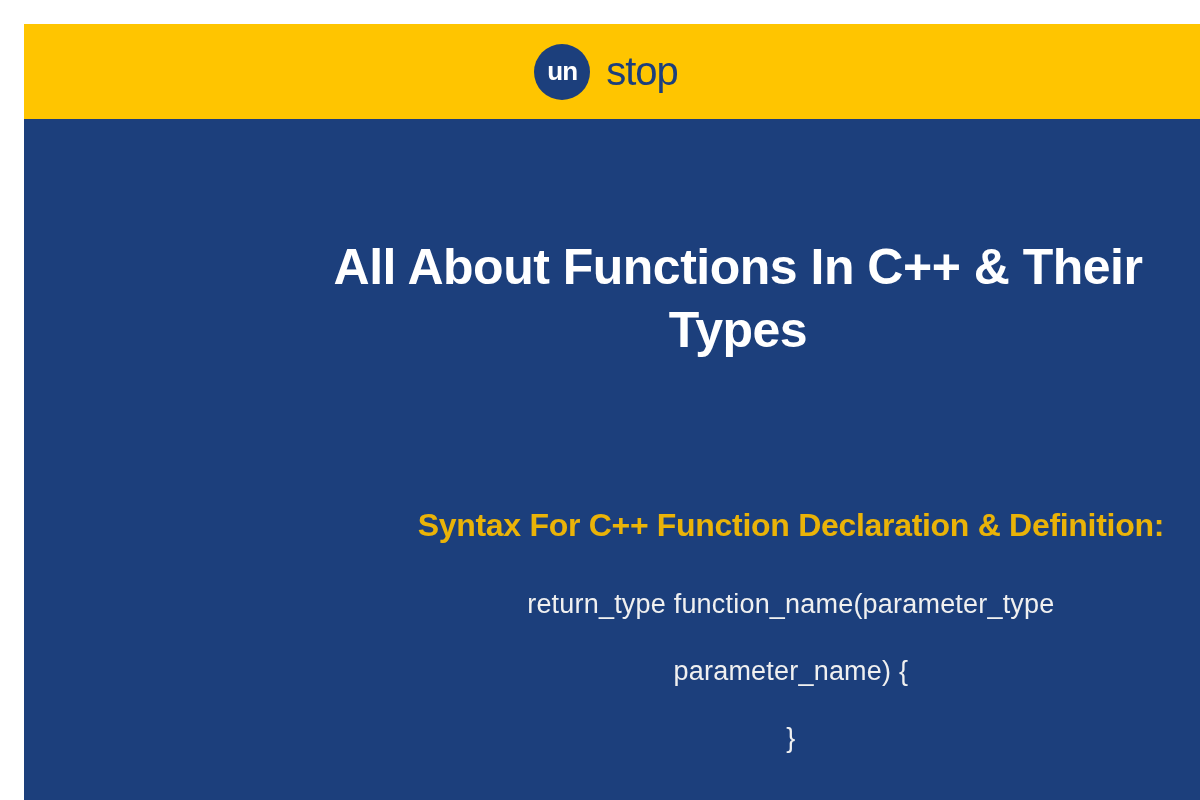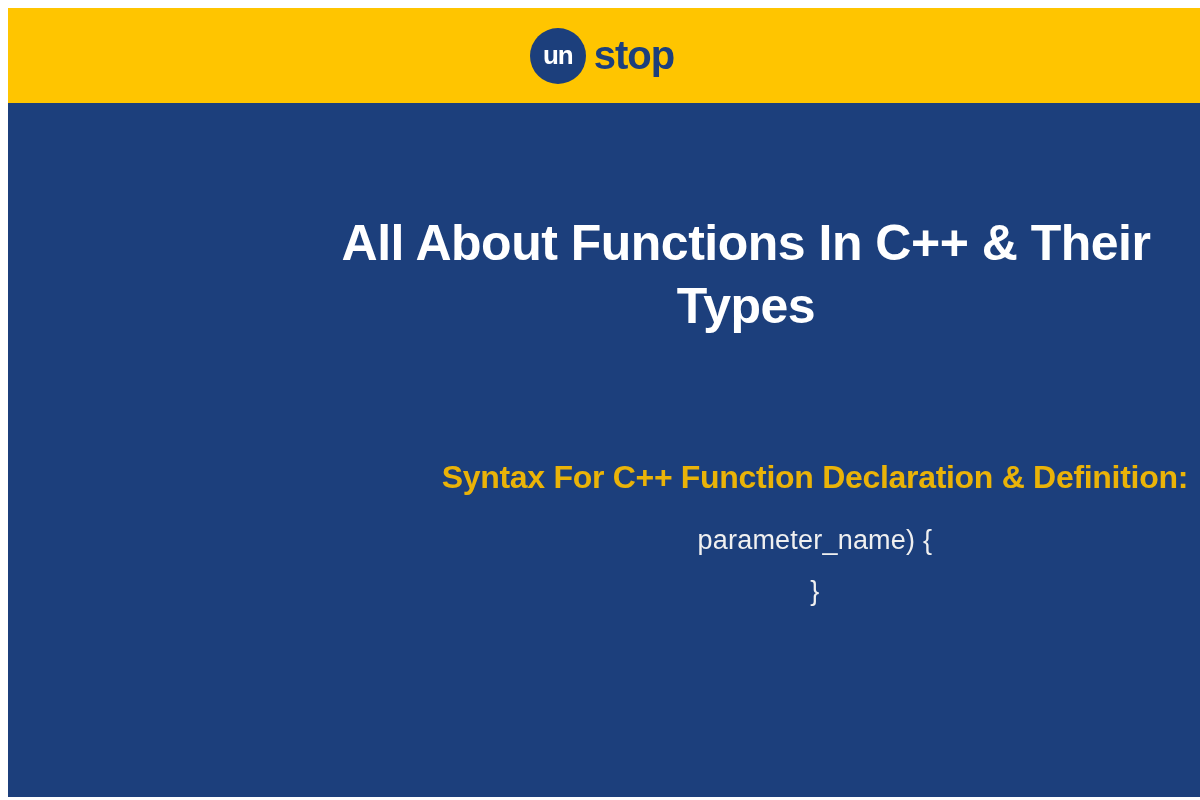--- a/index.html
+++ b/index.html
@@ -1,17 +1,17 @@
 <!DOCTYPE html>
 <html><head>
   <meta charset="utf-8">
   <style>
     * {
       margin: 0;
-      padding: 4px;
+      padding: 12px;
       box-sizing: border-box;
     }
     body {
       width: 1200px;
       height: 800px;
       font-family: -apple-system, BlinkMacSystemFont, 'Segoe UI', Arial, sans-serif;
       overflow: hidden;
     }
     .header-bar {
       width: 100%;
@@ -34,21 +34,21 @@
       display: flex;
       align-items: center;
       justify-content: center;
       color: #FFFFFF;
       font-weight: 700;
       font-size: 26px;
       letter-spacing: -1px;
     }
     .logo-text {
       color: #1C3F7C;
-      font-weight: 700;
+      font-weight: 400;
       font-size: 40px;
       letter-spacing: -1px;
     }
     .main-content {
       width: 100%;
       height: 694px;
       background-color: #1C3F7C;
       display: flex;
       flex-direction: column;
       align-items: flex-end;
@@ -92,16 +92,17 @@
     </div>
     <span class="logo-text">stop</span>
   </div>
 </div>
 
 <div class="main-content">
   <h1 class="title">All About Functions In C++ &amp; Their Types</h1>
 
   <div class="syntax-section">
     <div class="syntax-heading">Syntax For C++ Function Declaration &amp; Definition:</div>
+    <div class="syntax-line">return_type function_name(parameter_type</div>
     <div class="syntax-line">parameter_name) {</div>
     <div class="syntax-line">}</div>
   </div>
 </div>
 
 </body></html>

